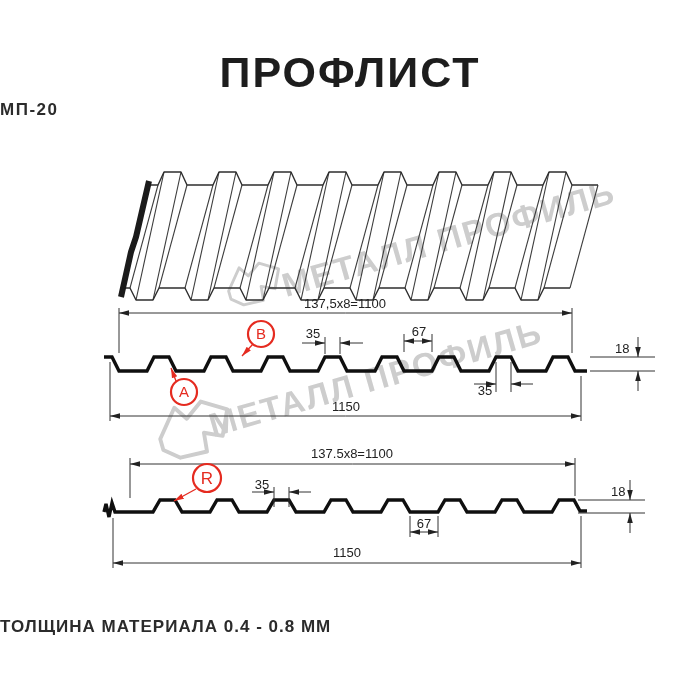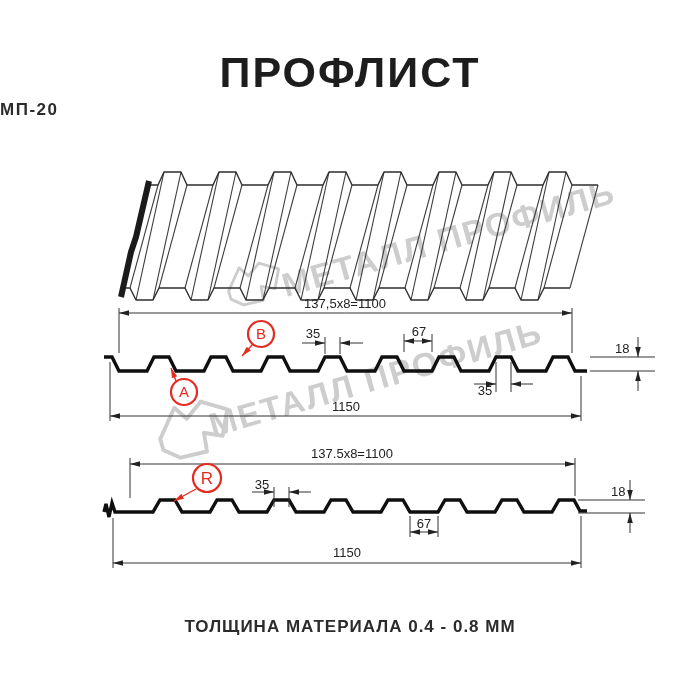--- a/index.html
+++ b/index.html
@@ -2,21 +2,21 @@
 <html><head>
 <meta charset="utf-8">
 <style>
   html,body{margin:0;padding:0;background:#ffffff;}
   .canvas{position:relative;width:700px;height:700px;background:#ffffff;overflow:hidden;
           font-family:"Liberation Sans",sans-serif;}
   .title{position:absolute;top:48px;left:0;width:700px;text-align:center;
          font-size:43px;font-weight:700;letter-spacing:2px;color:#1d1d1d;}
   .subtitle{position:absolute;top:100px;left:0;width:700px;text-align:left;
          font-size:17px;font-weight:600;letter-spacing:1.5px;color:#2b2b2b;}
-  .footer{position:absolute;top:617px;left:0;width:700px;text-align:center;
+  .footer{position:absolute;top:617px;left:0;width:700px;
          font-size:17px;font-weight:600;letter-spacing:1px;color:#2b2b2b;}
   svg{position:absolute;top:0;left:0;}
   .dimtxt{font-family:"Liberation Sans",sans-serif;font-size:13px;fill:#222222;}
   .lbltxt{font-family:"Liberation Sans",sans-serif;font-size:15px;fill:#e52b20;}
   .lbltxt-big{font-family:"Liberation Sans",sans-serif;font-size:17px;fill:#e52b20;}
   .wmtxt{font-family:"Liberation Sans",sans-serif;font-size:33px;font-weight:700;
          letter-spacing:2px;fill:#cdcdcd;}
 </style>
 </head>
 <body>

